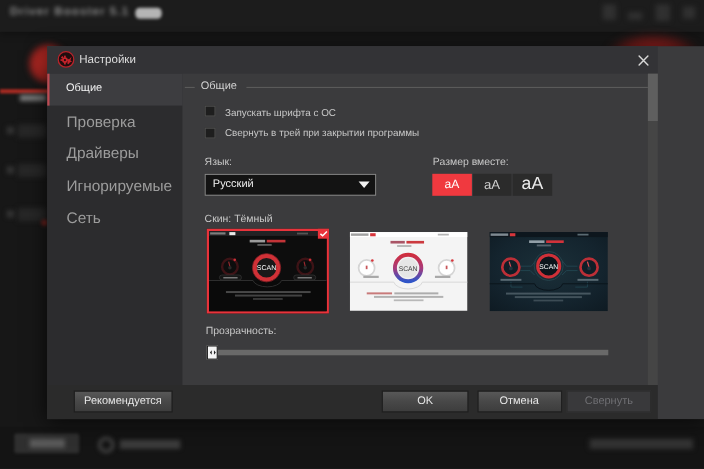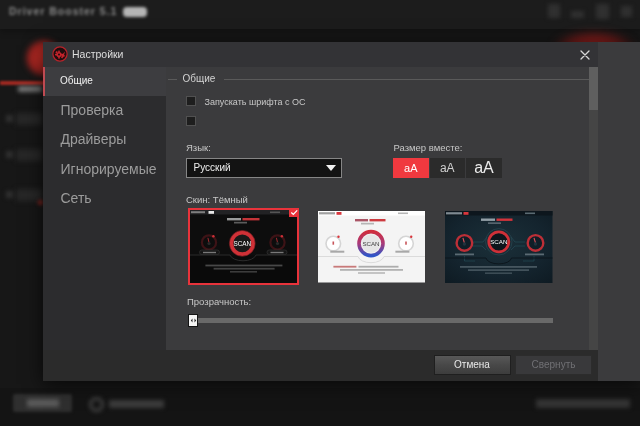--- a/index.html
+++ b/index.html
@@ -124,20 +124,21 @@
     <div class="abs tab" style="top:83px">Драйверы</div>
     <div class="abs tab" style="top:112.5px">Игнорируемые</div>
     <div class="abs tab" style="top:142px">Сеть</div>
 
     <div class="abs hline" style="left:124.5px;top:37px;width:9px"></div>
     <div class="abs lbl" style="left:139.5px;top:31px;font-size:10px;color:#d2d2d2">Общие</div>
     <div class="abs hline" style="left:181px;top:37px;width:365px"></div>
     <div class="abs cb" style="left:143px;top:54px"></div>
     <div class="abs lbl" style="left:161.5px;top:54.5px;font-size:9px">Запускать шрифта с ОС</div>
     <div class="abs cb" style="left:143px;top:73.5px"></div>
+    <div class="abs lbl" style="left:161.5px;top:74px;font-size:9px">Свернуть в трей при закрытии программы</div>
     <div class="abs lbl" style="left:143px;top:99.5px">Язык:</div>
     <div class="abs" id="seld">Русский</div>
     <div class="abs" id="selarr"></div>
     <div class="abs lbl" style="left:350.5px;top:99.5px">Размер вместе:</div>
     <div class="abs szbtn" id="szb1">аА</div>
     <div class="abs szbtn" id="szb2">аА</div>
     <div class="abs szbtn" id="szb3">аА</div>
     <div class="abs lbl" style="left:143px;top:151.5px">Скин: Тёмный</div>
 
     <div class="abs" id="thm1">
@@ -256,16 +257,18 @@
       </div>
     <div class="abs lbl" style="left:144px;top:254px">Прозрачность:</div>
     <div class="abs" id="track"></div>
     <div class="abs" id="sthumb">
         <svg width="9" height="11" viewBox="0 0 9 11">
           <path d="M3.5,3.5 L1.8,5.5 L3.5,7.5 Z M5.5,3.5 L7.2,5.5 L5.5,7.5 Z" fill="#222"></path>
         </svg>
       </div>
 
     <div class="abs" id="footer"></div>
+    <div class="abs btn" style="left:23.5px;width:90.5px;top:313px">Рекомендуется</div>
+    <div class="abs btn" style="left:304px;width:79px">OK</div>
     <div class="abs btn" style="left:390.5px;width:77px">Отмена</div>
     <div class="abs btn" id="btnapply" style="left:472px;width:77px">Свернуть</div>
   </div>
 </div>
 
 </body></html>

